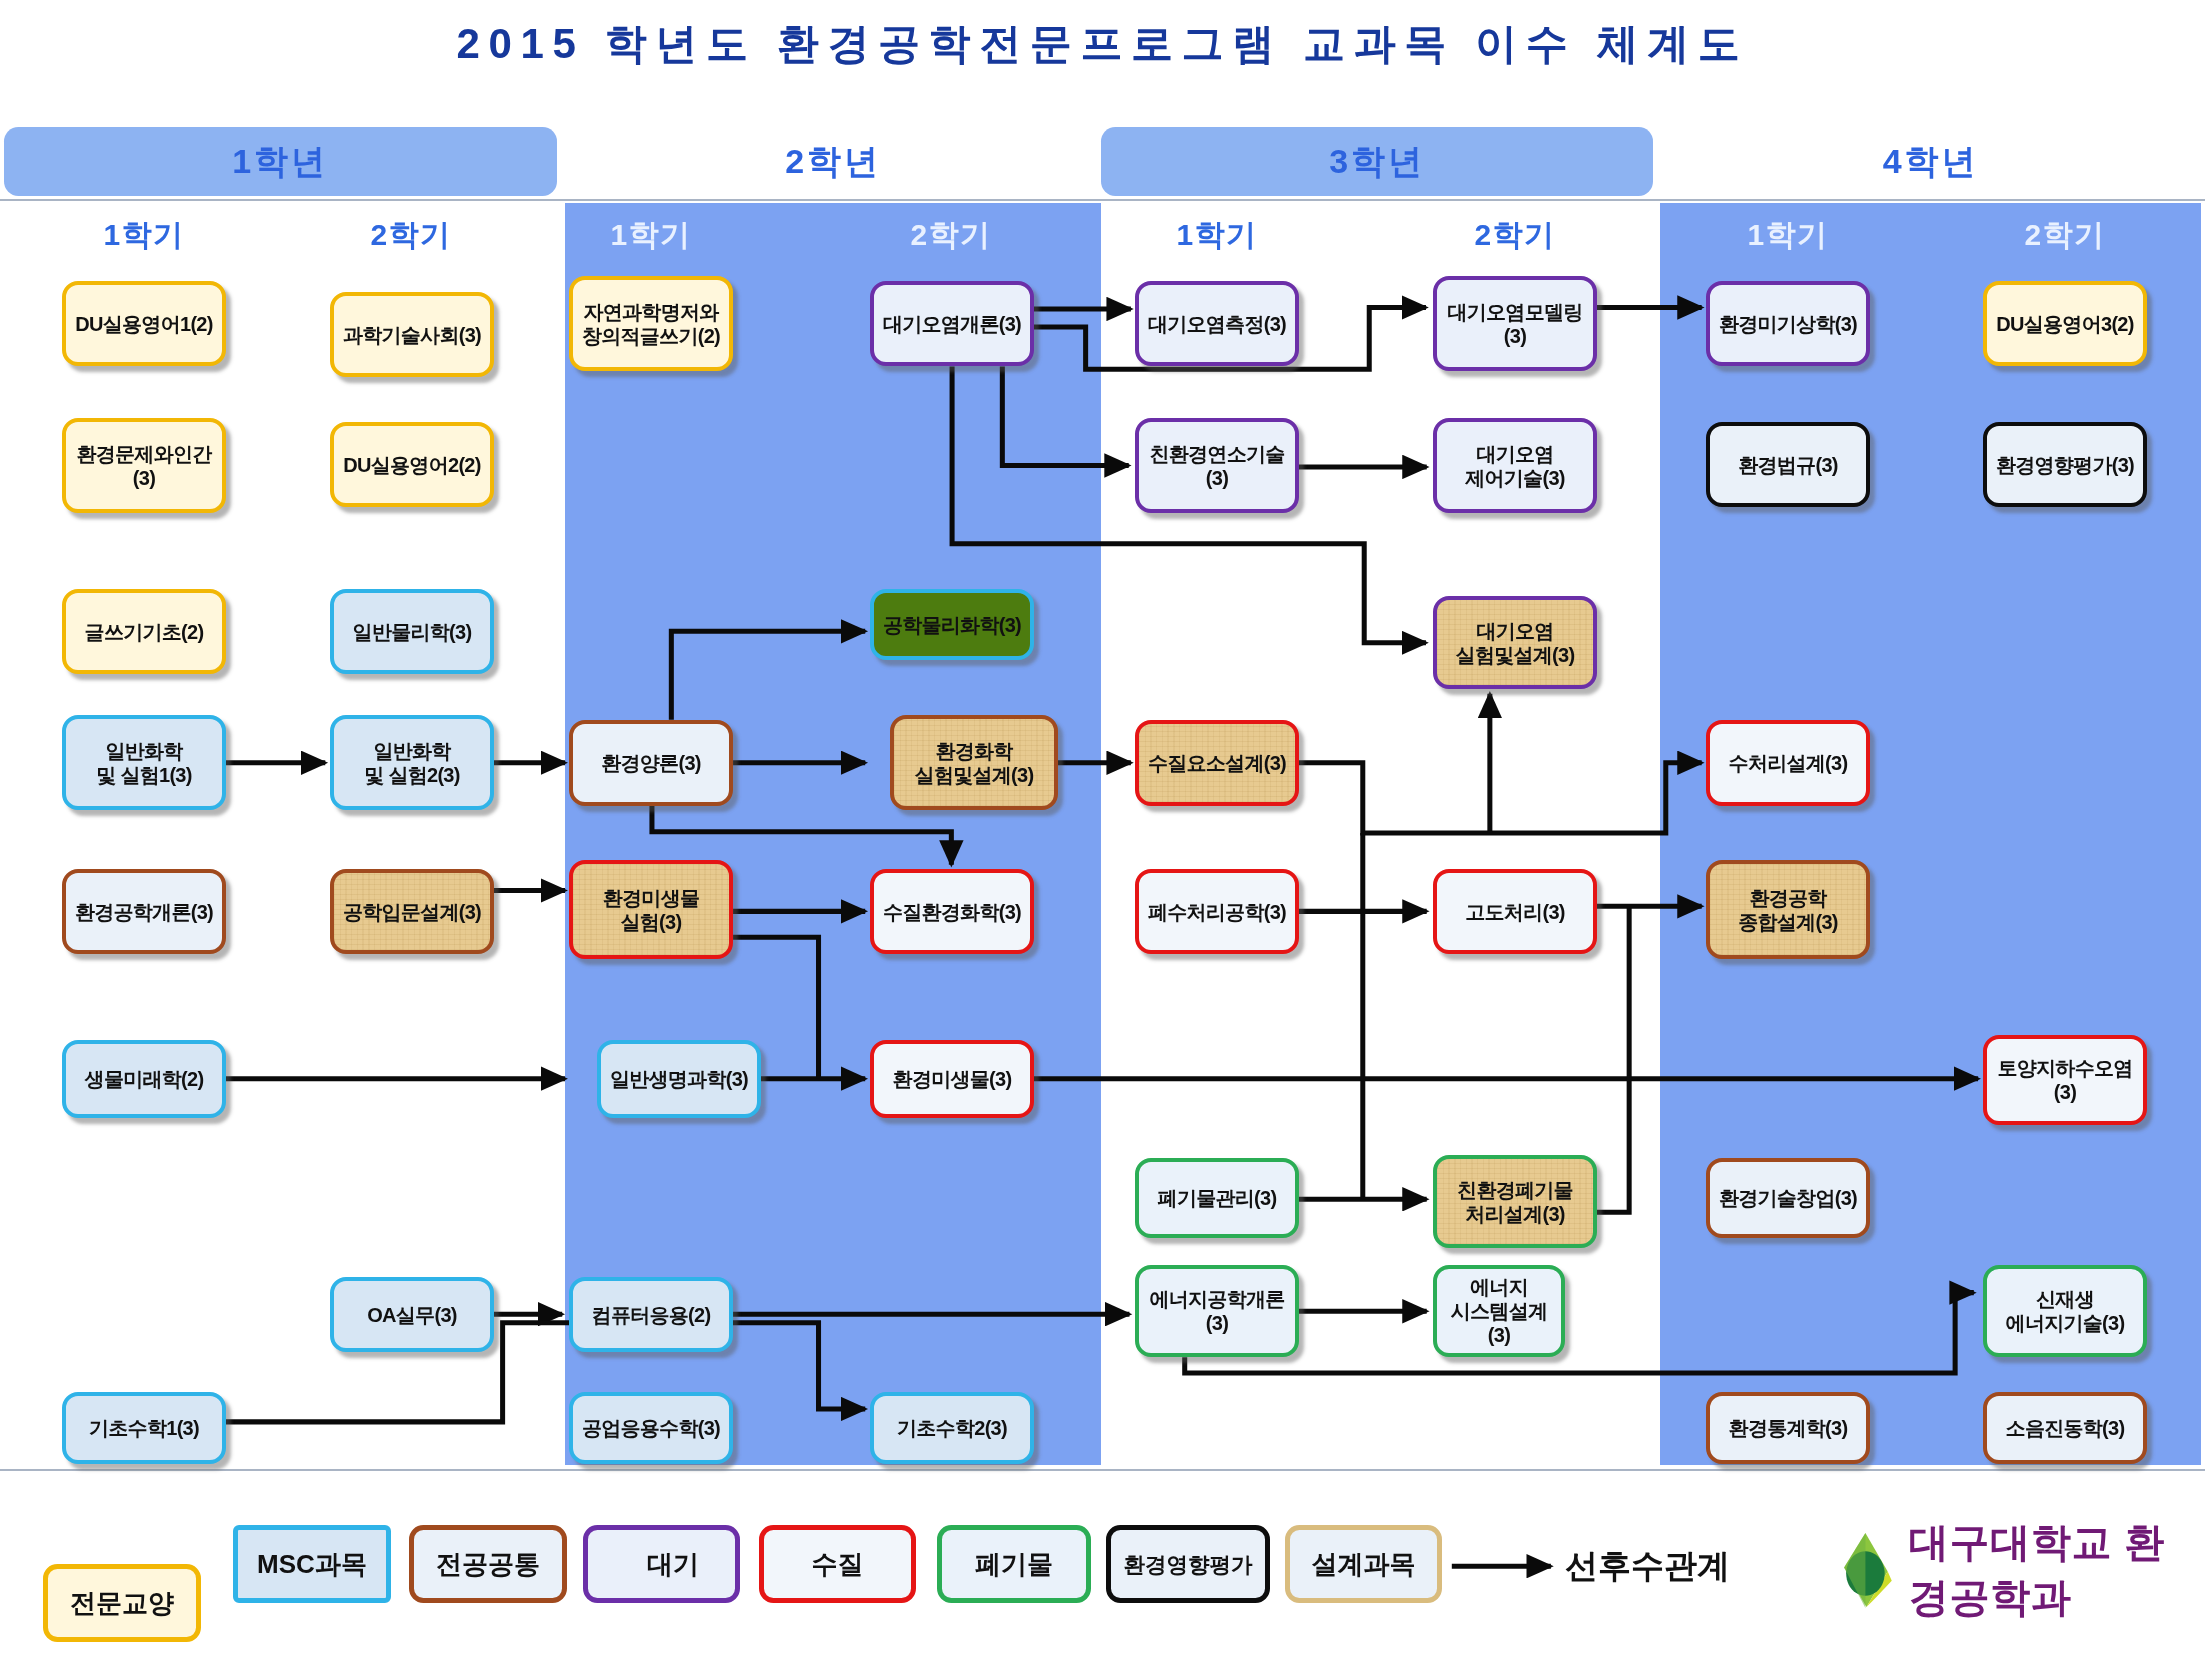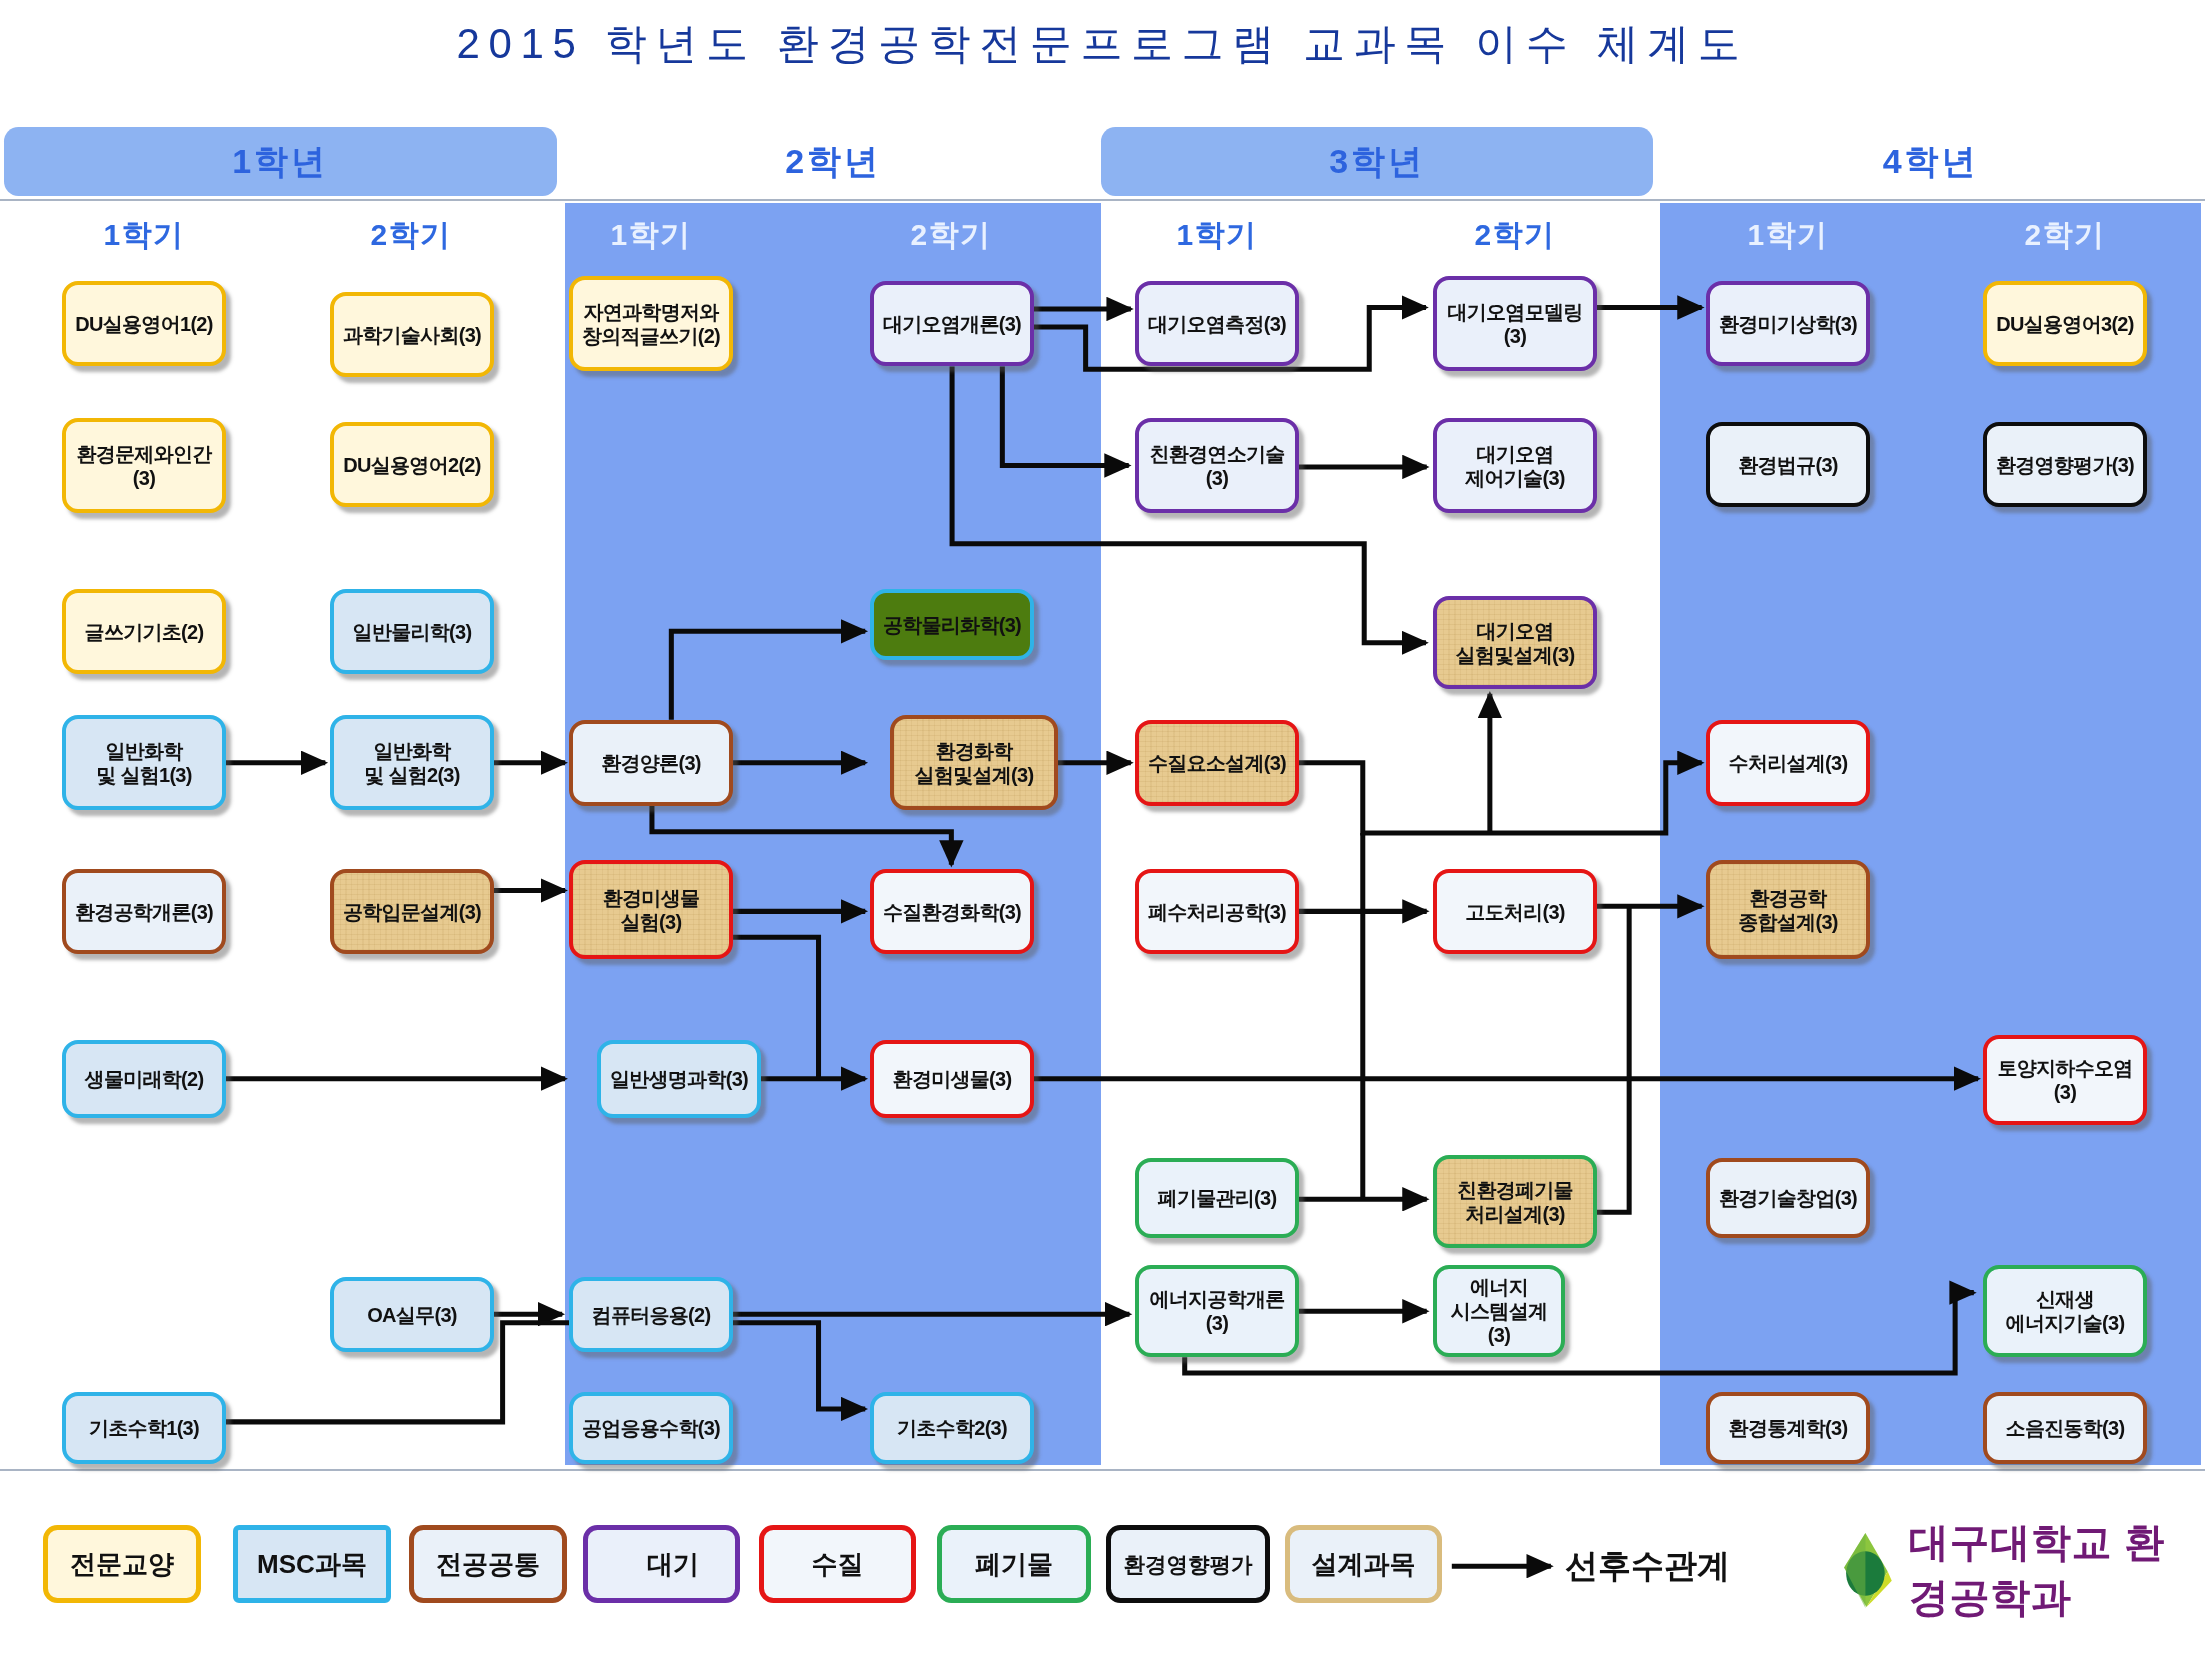--- a/index.html
+++ b/index.html
@@ -1,19 +1,19 @@
 <!DOCTYPE html>
 <html style="font-size:11.5px"><head>
 <meta charset="utf-8">
 <style>
   html,body{margin:0;padding:0;background:#fff;font-family:"Liberation Sans","DejaVu Sans",sans-serif;}
   #stage{position:relative;width:2205px;height:1654px;background:#ffffff;overflow:hidden;}
   .band{position:absolute;background:#7ca2f2;}
   .hair{position:absolute;background:#a9b4c4;}
-  #title{position:absolute;left:0;top:16px;width:100%;text-align:center;font-size:42px;font-weight:400;
+  #title{position:absolute;left:0;top:16px;width:100%;text-align:center;font-size:42px;font-weight:700;
          color:#16389b;letter-spacing:8.6px;white-space:nowrap;}
   .year-tab{position:absolute;top:127px;height:69px;background:#8db3f2;border-radius:14.4px;
             display:flex;align-items:center;justify-content:center;}
   .year-label{font-size:34px;font-weight:800;color:#2d63de;letter-spacing:2.9px;}
   .year-label.plain{position:absolute;top:127px;height:69px;display:flex;align-items:center;justify-content:center;}
   .sem-label{position:absolute;top:215px;width:172px;margin-left:-86px;text-align:center;
              font-size:30px;font-weight:800;letter-spacing:1.4px;}
   .sem-blue{color:#2e68e0;} .sem-light{color:#e9f1ff;}
   .course{position:absolute;border-radius:16px;border:4.3px solid #333;
           display:flex;align-items:center;justify-content:center;text-align:center;
@@ -263,21 +263,21 @@
       </div>
       <div class="course" style="left: 1983px; top: 1265px; width: 164px; height: 92px; border-color: rgb(43, 173, 85); background: rgb(234, 242, 250);">
         <span class="lbl">신재생
 에너지기술(3)</span>
       </div>
       <div class="course" style="left: 1983px; top: 1392px; width: 164px; height: 72px; border-color: rgb(160, 74, 30); background: rgb(234, 241, 249);">
         <span class="lbl">소음진동학(3)</span>
       </div>
     </div>
   <div id="legend">
-      <div class="legend-item" style="left: 43px; width: 158px; border-color: rgb(242, 183, 5); background: rgb(255, 247, 220);">
+      <div class="legend-item" style="left: 43px; width: 158px; border-color: rgb(242, 183, 5); background: rgb(255, 247, 220); margin-top: 39px;">
         <span class="lbl">전문교양</span>
       </div>
       <div class="legend-item" style="left: 233px; width: 158px; border-color: rgb(47, 179, 232); background: rgb(215, 230, 244); border-radius: 6px;">
         <span class="lbl">MSC과목</span>
       </div>
       <div class="legend-item" style="left: 409px; width: 158px; border-color: rgb(160, 74, 30); background: rgb(234, 241, 249);">
         <span class="lbl">전공공통</span>
       </div>
       <div class="legend-item" style="left: 583px; width: 157px; border-color: rgb(107, 47, 168); background: rgb(234, 240, 250); padding-left: 23px;">
         <span class="lbl">대기</span>

